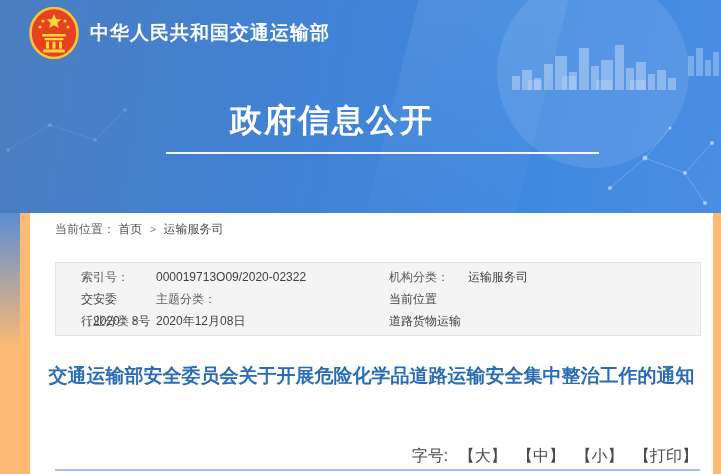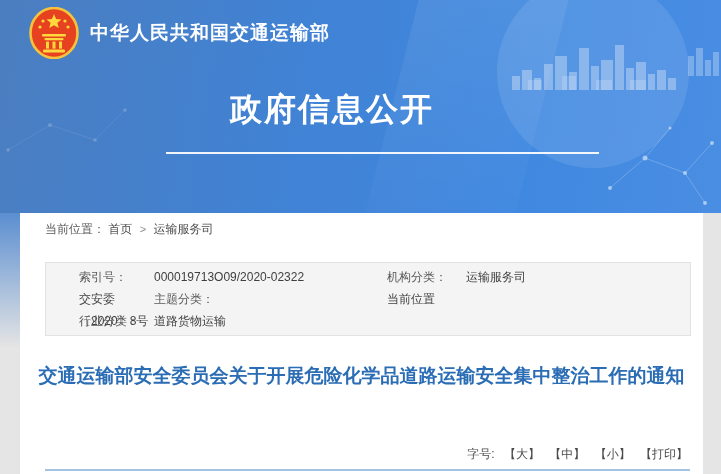--- a/index.html
+++ b/index.html
@@ -1,18 +1,18 @@
 <!DOCTYPE html>
 <html><head>
 <meta charset="utf-8">
 <style>
   html,body{margin:0;padding:0;}
   #screen{
     position:relative; width:721px; height:474px; overflow:hidden;
-    background:#e5e5e5;
+    background:#fdba74;
     font-family:"Liberation Sans","DejaVu Sans",sans-serif;
   }
   
   .banner{
     position:absolute; left:0; top:0; width:721px; height:213px;
     background:linear-gradient(100deg,#4b7ec0 0%,#4182d4 40%,#3f88e0 72%,#4a8ee3 100%);
   }
   .banner-circle{
     position:absolute; left:497px; top:-24px; width:192px; height:192px;
     border-radius:50%; background:rgba(255,255,255,0.10);
@@ -25,60 +25,60 @@
   .skyline-main{position:absolute; left:500px; top:36px;}
   .skyline-edge{position:absolute; left:686px; top:42px;}
   .constellation{position:absolute; left:600px; top:118px;}
   .constellation2{position:absolute; left:0px; top:95px; opacity:.5;}
   .brand{
     position:absolute; left:29px; top:7px; display:flex; align-items:center; gap:11px;
     cursor:pointer;
   }
   .brand-name{color:#ffffff; font-size:19px; font-weight:bold; letter-spacing:1px;}
   .hero-title{
-    position:absolute; left:230px; top:88px;
+    position:absolute; left:230px; top:99px;
     color:#ffffff; font-size:32px; font-weight:bold; letter-spacing:2px; white-space:nowrap;
   }
   .hero-underline{
     position:absolute; left:166px; top:152px; width:433px; height:2px;
     background:rgba(255,255,255,0.92);
   }
   
   .left-fade{
     position:absolute; left:0; top:213px; width:20px; height:135px;
     background:linear-gradient(#5b8ed0,rgba(241,241,241,0));
   }
   
   .card{
-    position:absolute; left:20px; top:213px; width:683px; height:261px;
+    position:absolute; left:30px; top:213px; width:683px; height:261px;
     background:#ffffff;
   }
   .breadcrumb{
     padding:9px 0 0 25px; font-size:12px; color:#595959; line-height:14px;
   }
   .breadcrumb .crumb-link{color:#4d4d4d; cursor:pointer;}
   .breadcrumb .crumb-sep{color:#8a8a8a; margin:0 4px; font-size:11px;}
   .meta{
     margin:26px 0 4px 25px; width:646px; box-sizing:border-box;
-    background:#f4f4f4; border:1px solid #e2e2e2; padding:3px 8px;
+    background:#f4f4f4; border:1px solid #e2e2e2; padding:3px 0;
   }
   .meta-row{
     display:grid; grid-template-columns:75px 233px 79px 1fr;
     padding-left:25px; height:22px; line-height:22px; font-size:12px;
   }
   .meta-label{color:#595959;}
   .meta-value{color:#3f3f3f;}
   .doc-title{
     margin:26px auto 16px; width:650px; text-align:center;
     font-size:19px; line-height:28px; font-weight:bold; color:#2b6db5;
     word-break:break-all;
   }
   .toolbar{
     position:absolute; right:15px; top:233px;
-    font-size:12px; color:#4a4a4a; white-space:nowrap;
+    font-size:16px; color:#4a4a4a; white-space:nowrap;
   }
   .toolbar .tool-btn{margin-left:6px; cursor:pointer;}
   .bottom-rule{
     position:absolute; left:25px; top:256px; width:645px; height:2px;
     background:#a6c4e2;
   }
 </style>
 </head>
 <body>
 
@@ -198,20 +198,21 @@
         <span class="meta-label">机构分类：</span>
         <span class="meta-value">运输服务司</span>
       </div>
       <div class="meta-row">
         <span class="meta-value">交安委〔2020〕8号</span>
         <span class="meta-label">主题分类：</span>
         <span class="meta-value">当前位置</span>
       </div>
       <div class="meta-row">
         <span class="meta-label">行业分类：</span>
+        <span class="meta-value">2020年12月08日</span>
         <span class="meta-value">道路货物运输</span>
       </div>
     </div>
 
     <div class="doc-title">交通运输部安全委员会关于开展危险化学品道路运输安全集中整治工作的通知</div>
 
     <div class="toolbar">
       <span>字号:</span>
       <span class="tool-btn">【大】</span>
       <span class="tool-btn">【中】</span>

